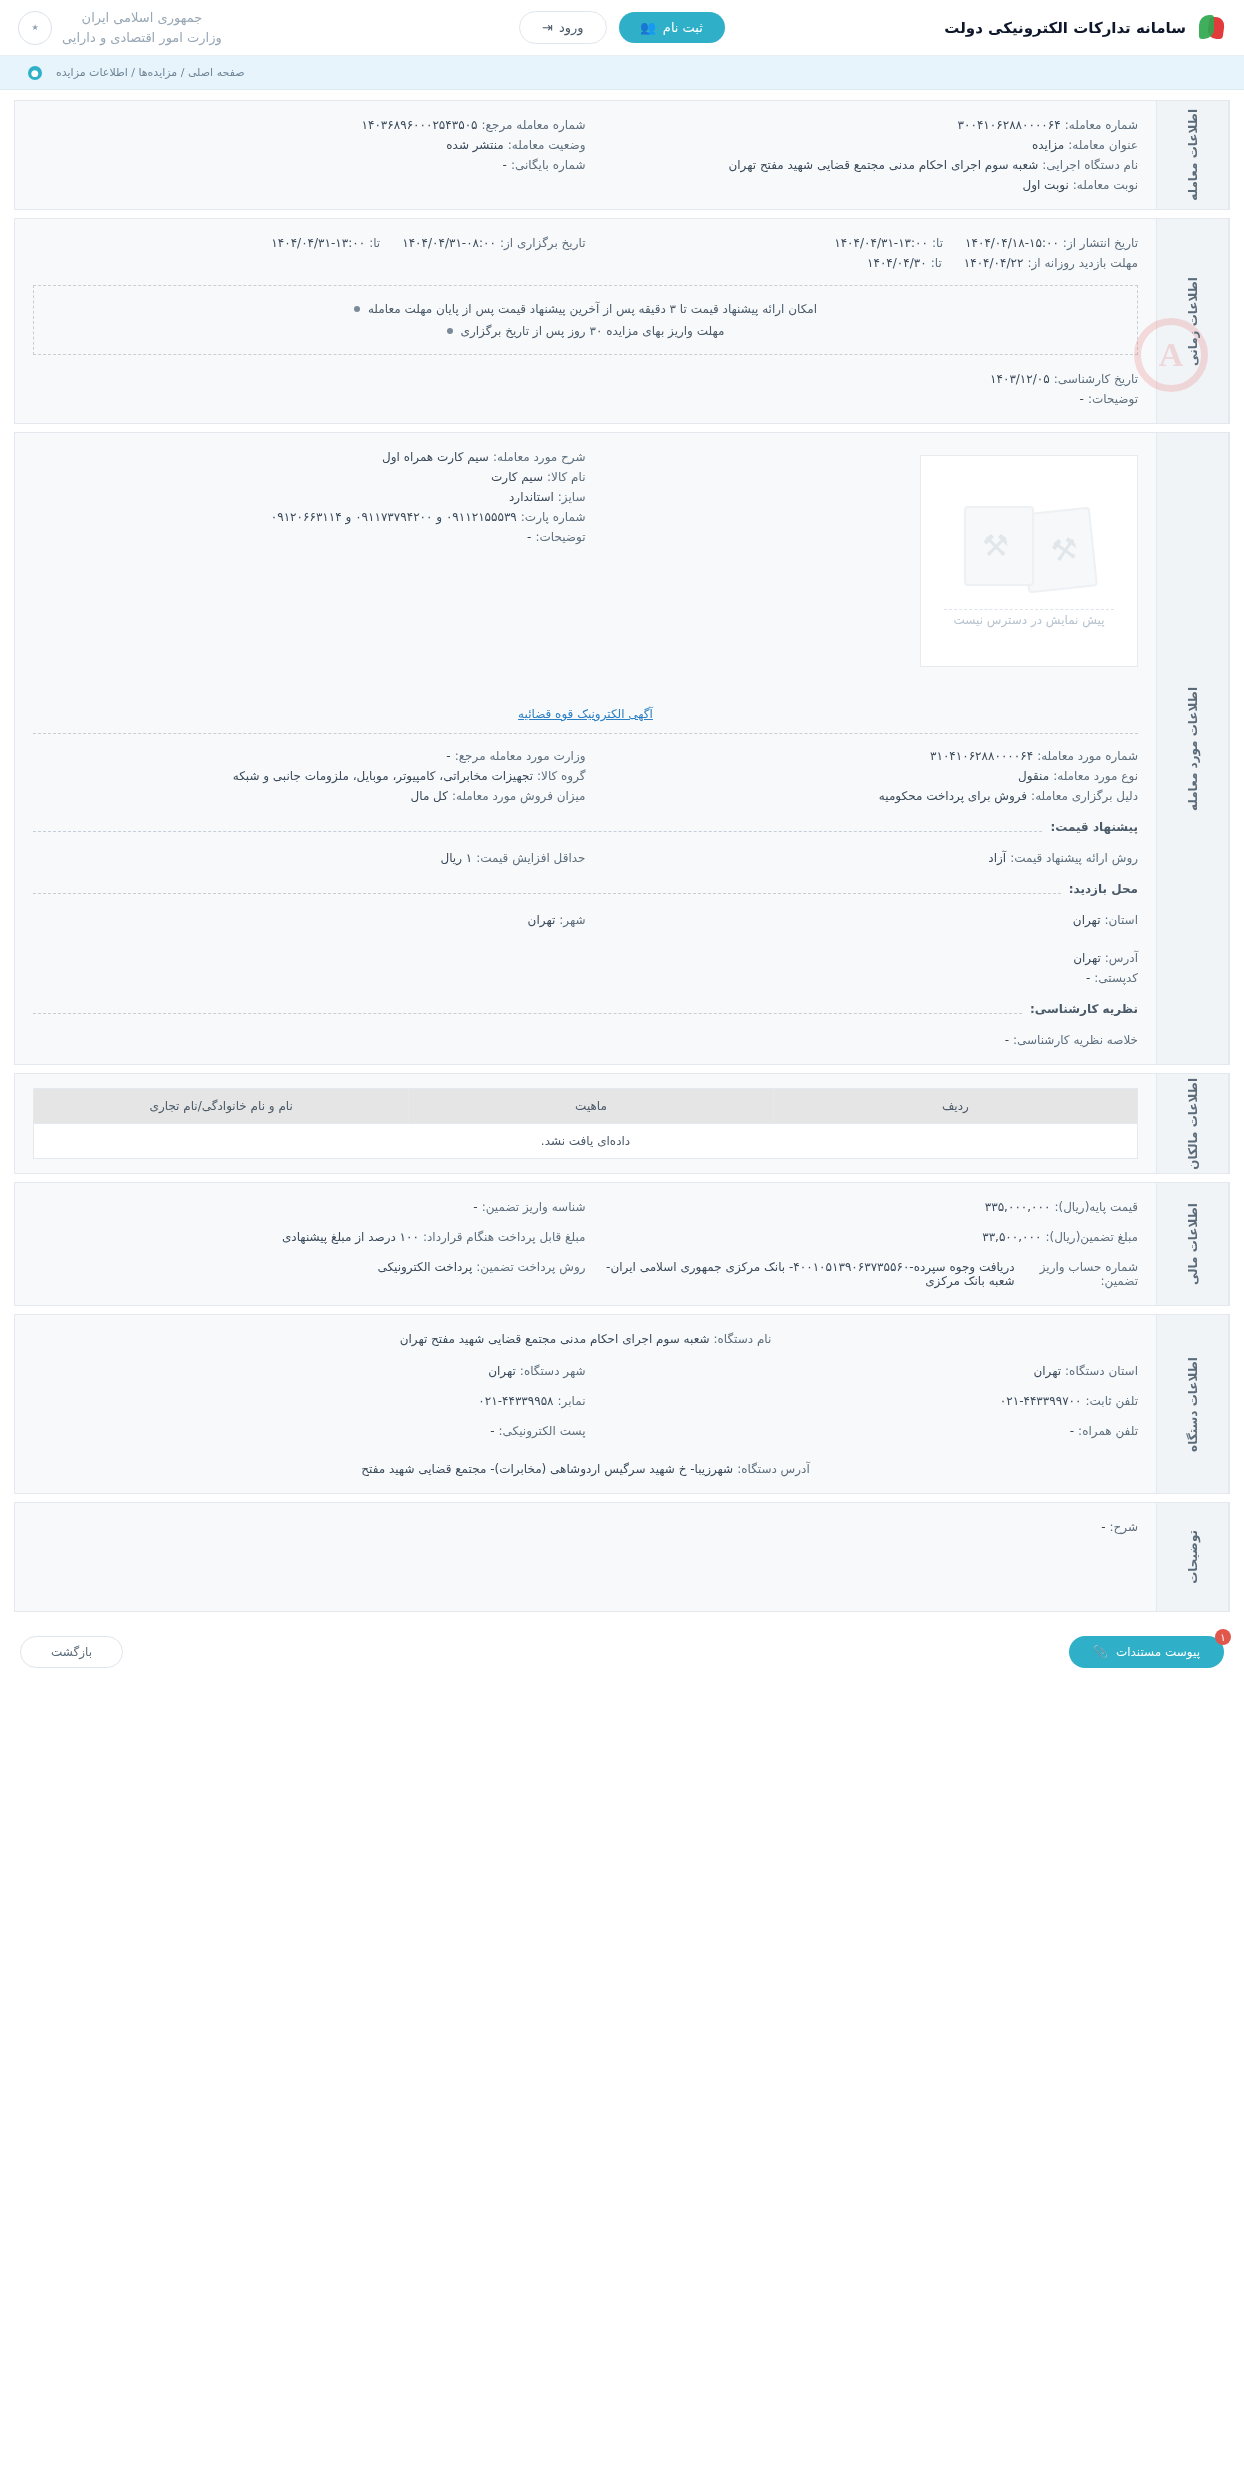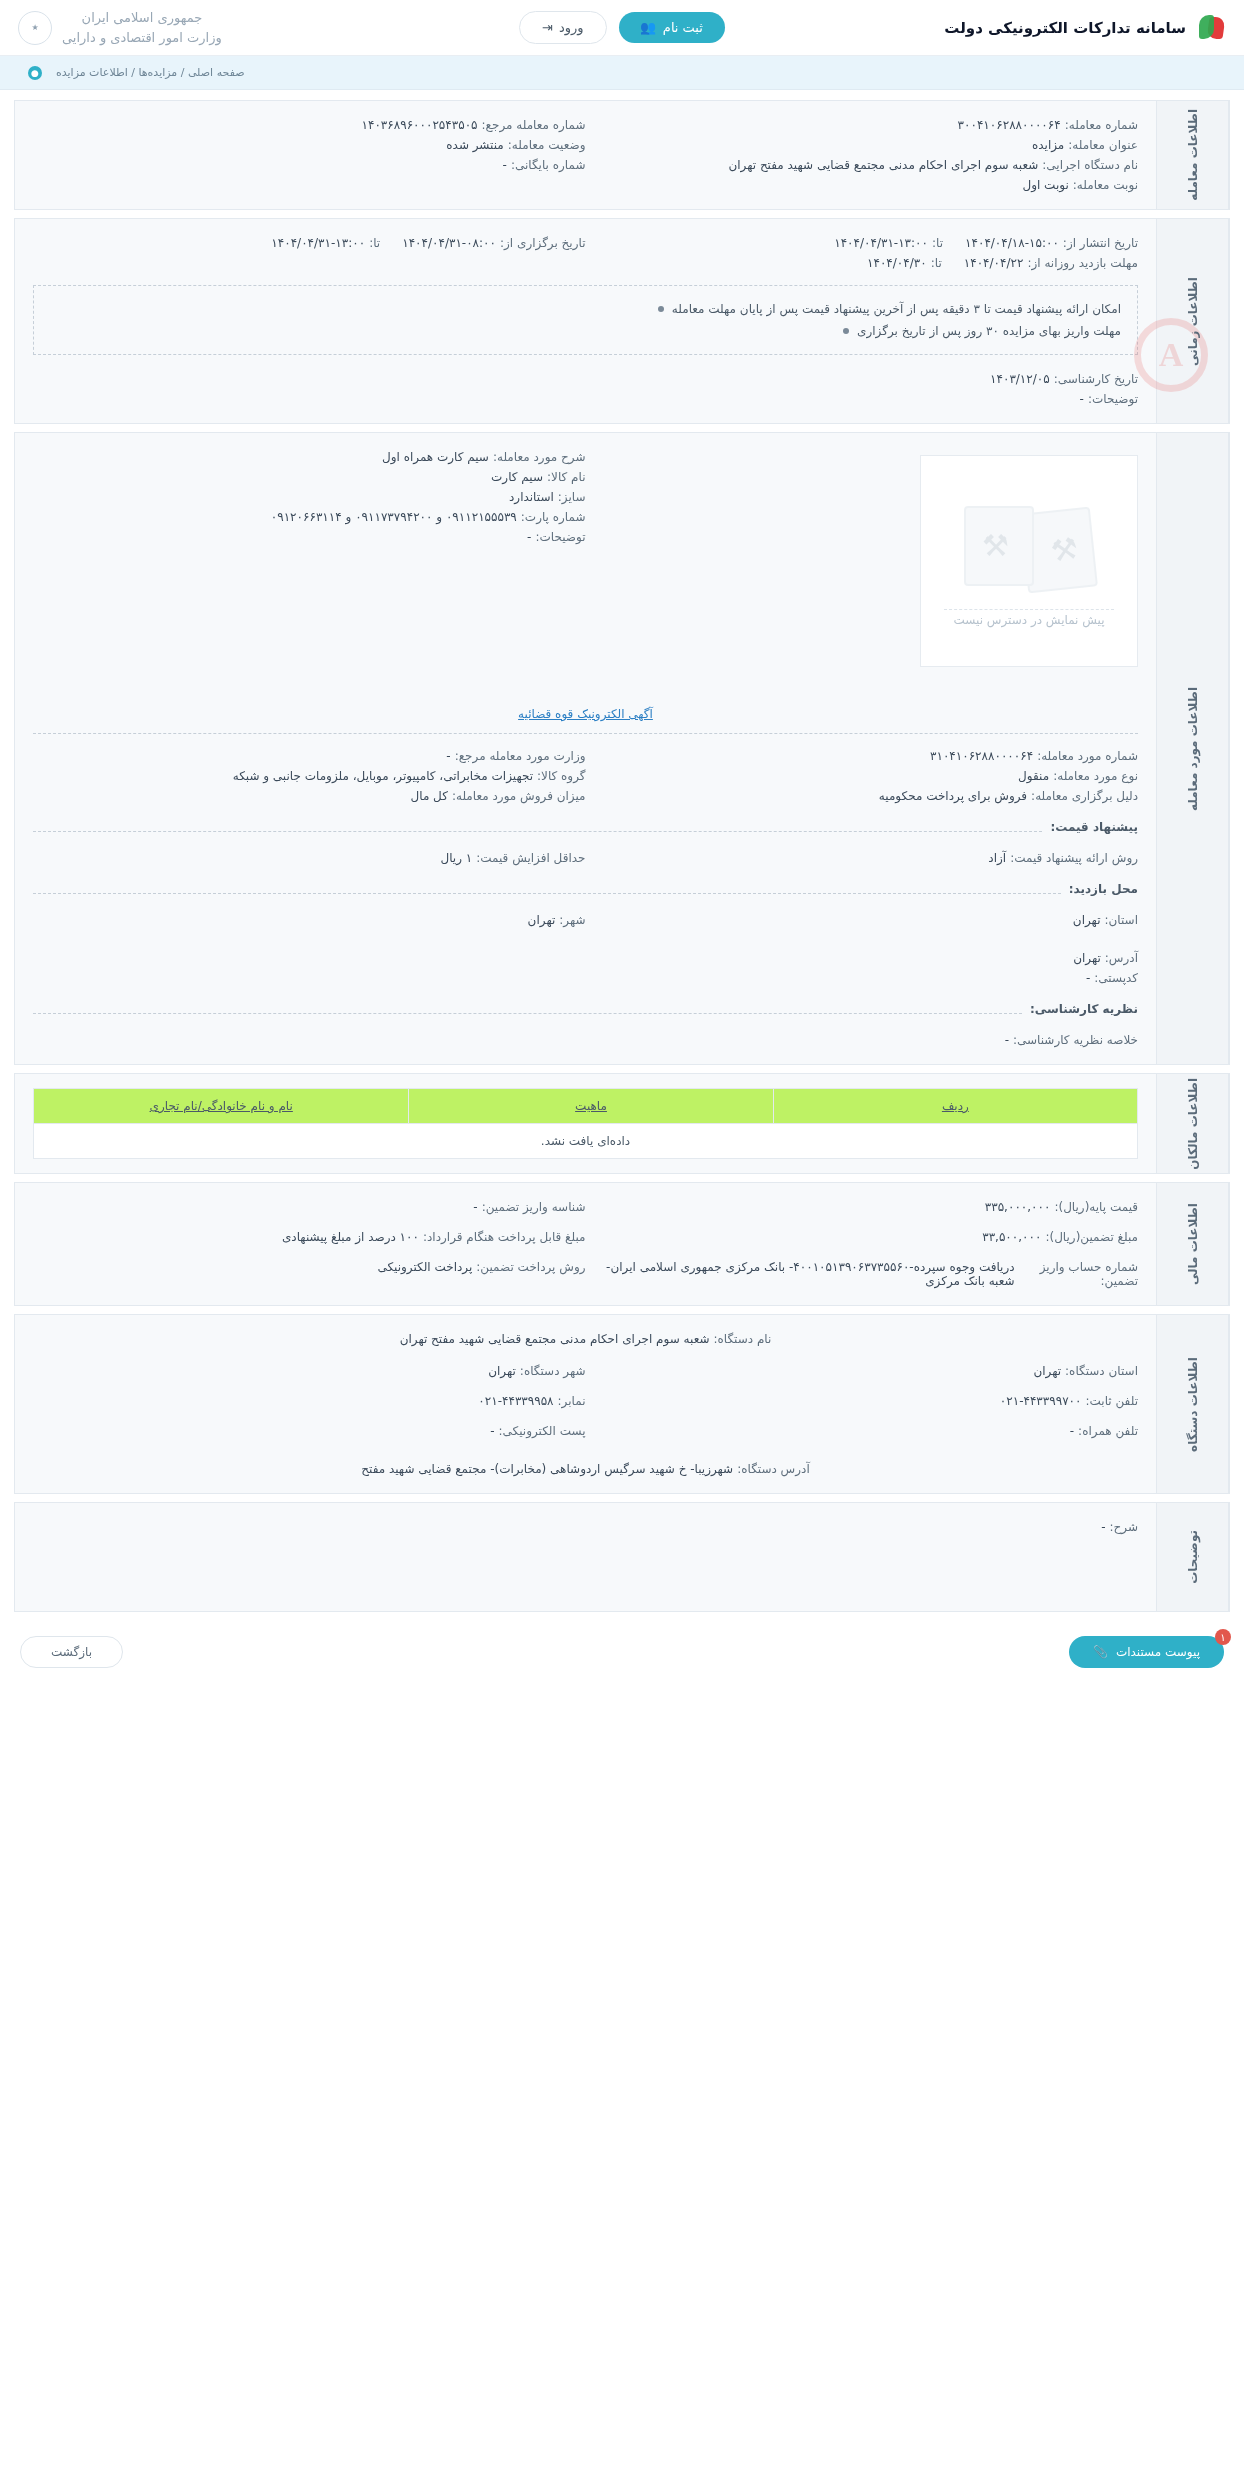--- a/index.html
+++ b/index.html
@@ -107,21 +107,21 @@
   .lbl { color: #5f6f7d; }
   .val { color: #3b4a5a; margin-right: 4px; }
 
   
   .bullet-box {
     border: 1px dashed #c6cfd8;
     padding: 12px 16px;
     margin: 12px 0 14px 0;
   }
   .bullet {
-    display: flex; align-items: center; 
+    display: flex; align-items: center; justify-content: center;
     gap: 8px; font-size: 12px; color: #4b5a68; padding: 4px 0;
   }
   .bullet::after {
     content: ""; width: 6px; height: 6px; border-radius: 50%;
     background: #7b8a98; display: inline-block; order: 2;
   }
   .bullet span { order: 1; }
 
   
   .preview-wrap {
@@ -151,21 +151,21 @@
   .subhead { font-size: 12px; font-weight: bold; color: #4b5a68; margin-bottom: 8px; }
   .subhead-row { display: flex; align-items: center; gap: 8px; margin: 14px 0 6px 0; }
   .subhead-row .line { flex: 1; border-top: 1px dashed #c6cfd8; }
 
   
   table.tbl { width: 100%; border-collapse: collapse; background: #fff; font-size: 12px; }
   table.tbl th, table.tbl td {
     border: 1px solid #e3e9ef; padding: 10px 8px; text-align: center; color: #4b5a68;
     font-weight: normal;
   }
-  table.tbl th { background: #bef264; text-decoration: underline; }
+  table.tbl th { background: #e5e5e5; }
   .empty-row td { color: #5f6f7d; }
 
   
   .footer {
     display: flex; align-items: center; justify-content: space-between;
     padding: 16px 20px 24px 20px;
   }
   .btn-back {
     background: #fff; border: 1px solid #dfe6ec; border-radius: 18px;
     padding: 8px 30px; font-size: 12px; color: #5b6b7a; font-family: inherit; cursor: pointer;

